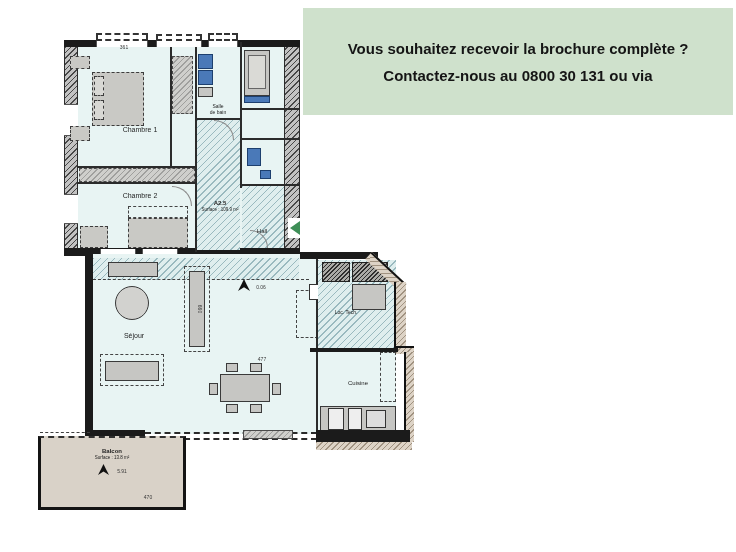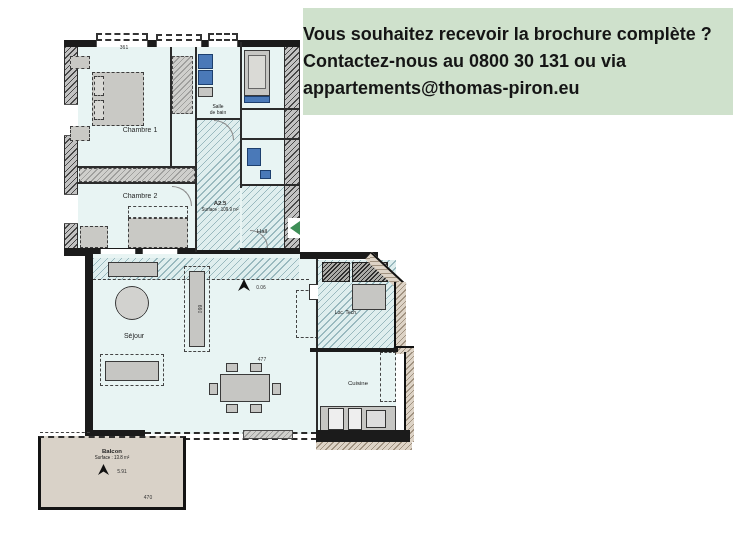--- a/index.html
+++ b/index.html
@@ -2,21 +2,21 @@
 <html><head>
 <meta charset="utf-8">
 <style>
   html,body{margin:0;padding:0;}
   body{width:736px;height:552px;background:#ffffff;overflow:hidden;
        font-family:"Liberation Sans",sans-serif;position:relative;}
   .abs{position:absolute;box-sizing:border-box;}
   
   .banner{left:303px;top:8px;width:430px;height:107px;background:#cfe1cc;
           display:flex;flex-direction:column;justify-content:center;}
-  .banner .ln{font-size:18px;font-weight:bold;color:#151515;text-align:left;
+  .banner .ln{font-size:15px;font-weight:bold;color:#151515;text-align:center;
               line-height:27px;white-space:nowrap;}
   
   .wall{background:#1b1b1b;}
   .thin{background:#2b2b2b;}
   .room{background:#e8f4f3;}
   .hblue{background-color:#dfeeee;
          background-image:repeating-linear-gradient(135deg,rgba(96,142,152,.55) 0 1px,transparent 1px 5px);}
   .hwall{background-color:#c2c2c2;border:1px solid #2c2c2c;
          background-image:repeating-linear-gradient(135deg,#474747 0 1px,transparent 1px 4px);}
   .hbeige{background-color:#ddd3c6;
@@ -44,21 +44,20 @@
   .circle{border-radius:50%;}
   .balcony{background:#d9d2c8;border:3px solid #141414;border-top:2px dashed #2f2f2f;}
   svg.marker{display:block;}
 </style>
 </head>
 <body>
 
 <div class="abs banner">
   <div class="ln">Vous souhaitez recevoir la brochure complète ?</div>
   <div class="ln">Contactez-nous au 0800 30 131 ou via</div>
-  <div class="ln">appartements@thomas-piron.eu</div>
 </div>
 
 <div>
 
   <div class="abs room" style="left:78px;top:42px;width:222px;height:212px"></div>
   <div class="abs hwall" style="left:64px;top:40px;width:14px;height:216px"></div>
   <div class="abs winv" style="left:64px;top:104px;width:14px;height:32px"></div>
   <div class="abs winv" style="left:64px;top:194px;width:14px;height:30px"></div>
   <div class="abs hwall" style="left:284px;top:42px;width:16px;height:212px"></div>
   <div class="abs wall" style="left:64px;top:40px;width:236px;height:7px"></div>

